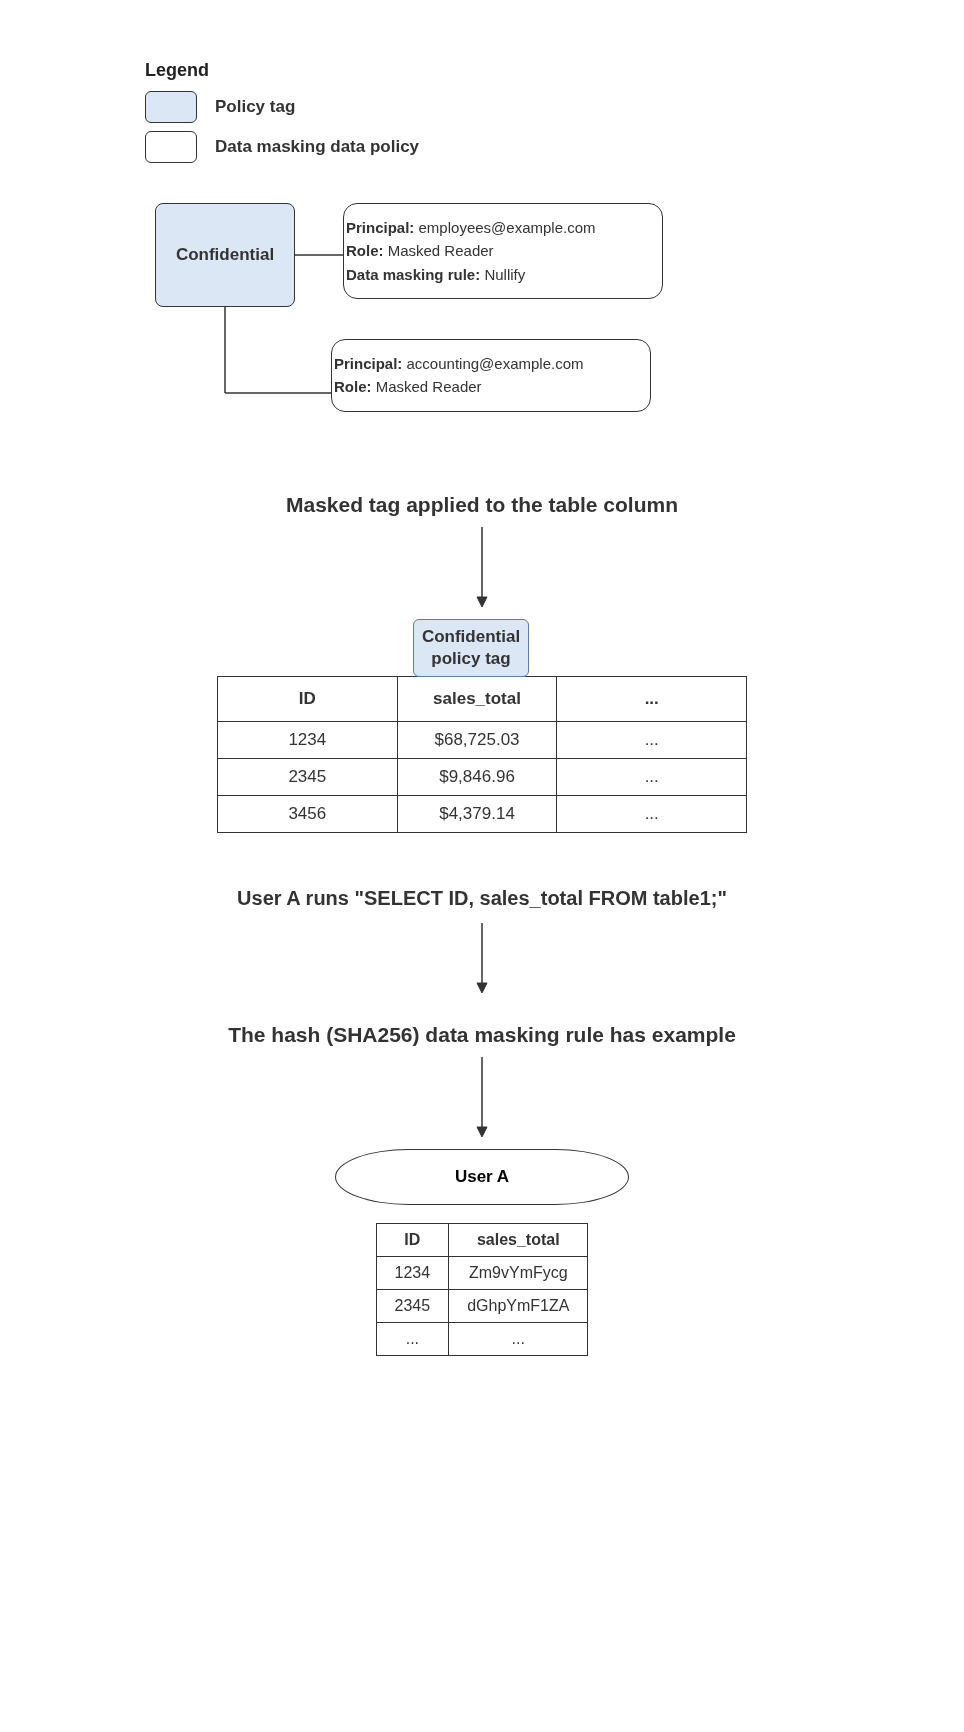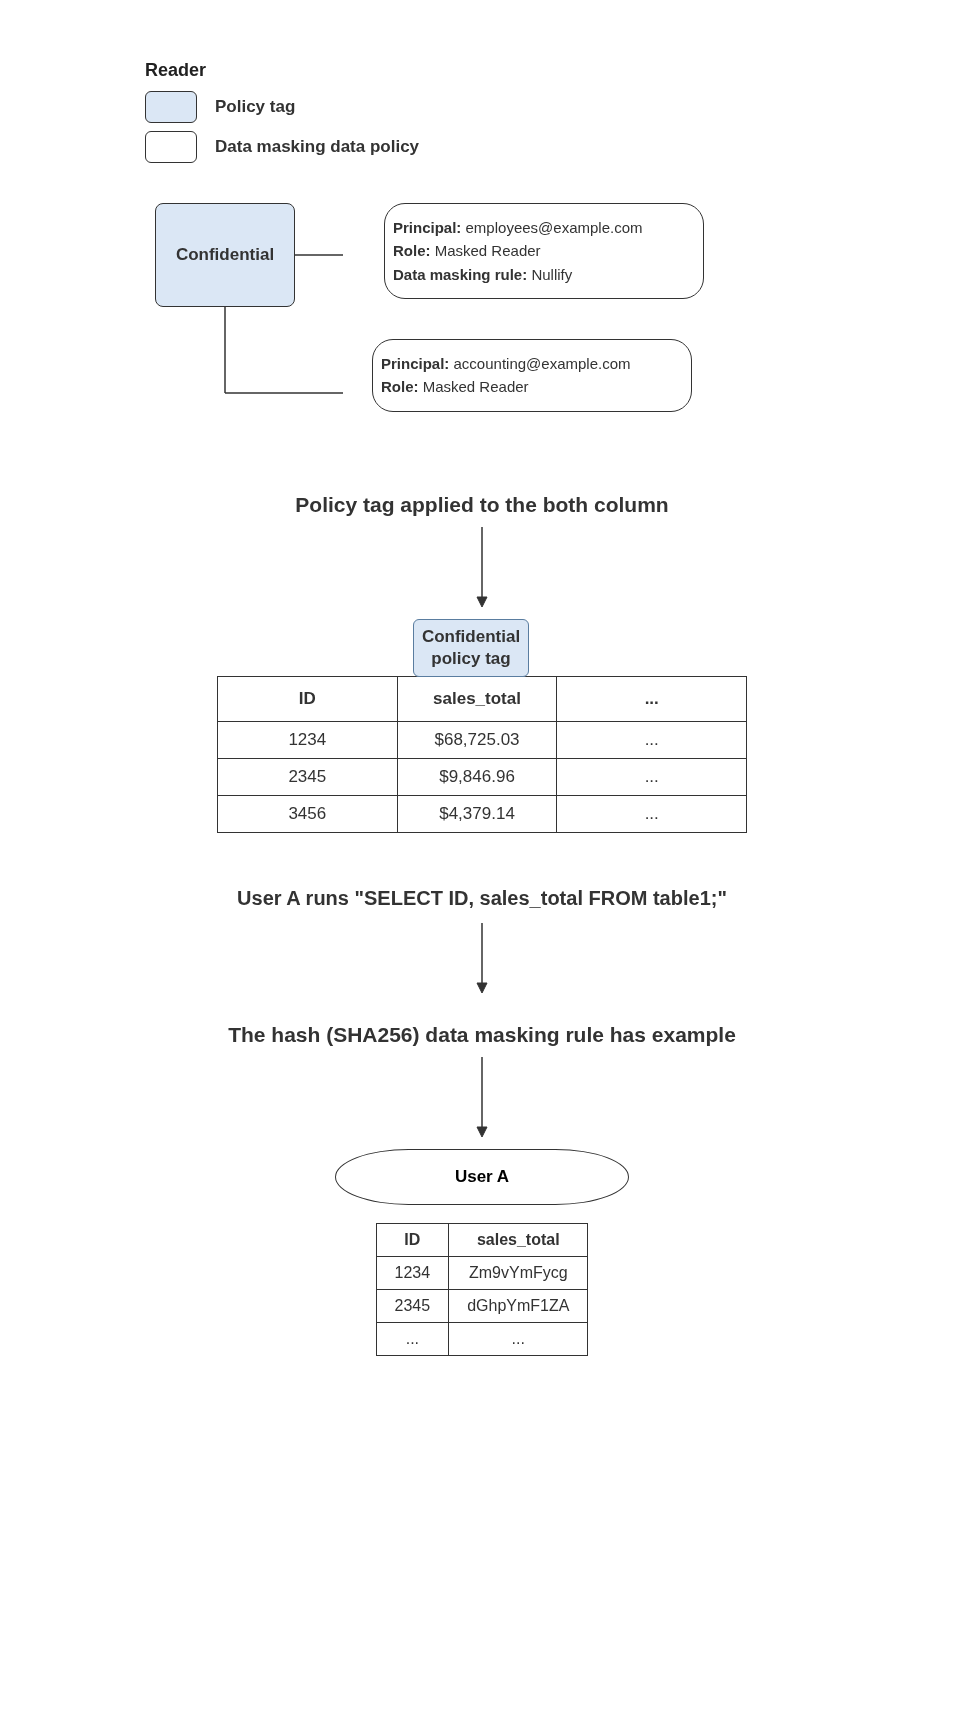--- a/index.html
+++ b/index.html
@@ -30,27 +30,26 @@
   background: #dbe7f5;
   border: 1.5px solid #333;
   border-radius: 8px;
   display: flex; align-items: center; justify-content: center;
   font-weight: bold; font-size: 17px; color: #333;
 }
 .policy-box {
   position: absolute;
   width: 320px;
   border: 1.5px solid #333;
-  border-radius: 21px;
-  padding: 12px 8px;
+  border-radius: 14px;
+  padding: 12px 2px;
   font-size: 15px;
   line-height: 1.55;
   background: #fff;
   color: #333;
-  margin-left: 41px;
 }
 .policy-box-1 { left: 198px; top: 0; }
 .policy-box-2 { left: 186px; top: 136px; }
 .policy-box b { color: #333; }
 
 .tree-svg { position: absolute; left: 0; top: 0; pointer-events: none; }
 
 .section-heading {
   text-align: center; font-weight: bold; font-size: 21px;
   color: #333; margin: 30px 0 10px 0;
@@ -112,21 +111,21 @@
   font-size: 16px;
   color: #333;
 }
 .result-table th { font-weight: bold; padding: 7px 18px; }
 .result-table td { padding: 7px 18px; }
 </style>
 </head>
 <body>
 
 <div class="legend-section">
-  <div class="legend-title">Reader</div>
+  <div class="legend-title">Legend</div>
   <div class="legend-row">
     <div class="legend-swatch swatch-blue"></div>
     <div class="legend-label">Policy tag</div>
   </div>
   <div class="legend-row">
     <div class="legend-swatch swatch-white"></div>
     <div class="legend-label">Data masking data policy</div>
   </div>
 </div>
 
@@ -141,21 +140,21 @@
     <div><b>Principal:</b> <span>employees@example.com</span></div>
     <div><b>Role:</b> <span>Masked Reader</span></div>
     <div><b>Data masking rule:</b> <span>Nullify</span></div>
   </div>
   <div class="policy-box policy-box-2">
     <div><b>Principal:</b> <span>accounting@example.com</span></div>
     <div><b>Role:</b> <span>Masked Reader</span></div>
   </div>
 </div>
 
-<div class="section-heading">Policy tag applied to the both column</div>
+<div class="section-heading">Masked tag applied to the table column</div>
 
 <div class="arrow-container">
   <svg class="arrow" width="20" height="80">
     <line x1="10" y1="0" x2="10" y2="70" stroke-width="1.5"></line>
     <polygon points="10,80 5,70 15,70"></polygon>
   </svg>
 </div>
 
 <div class="column-tag-wrap">
   <div class="column-tag">

